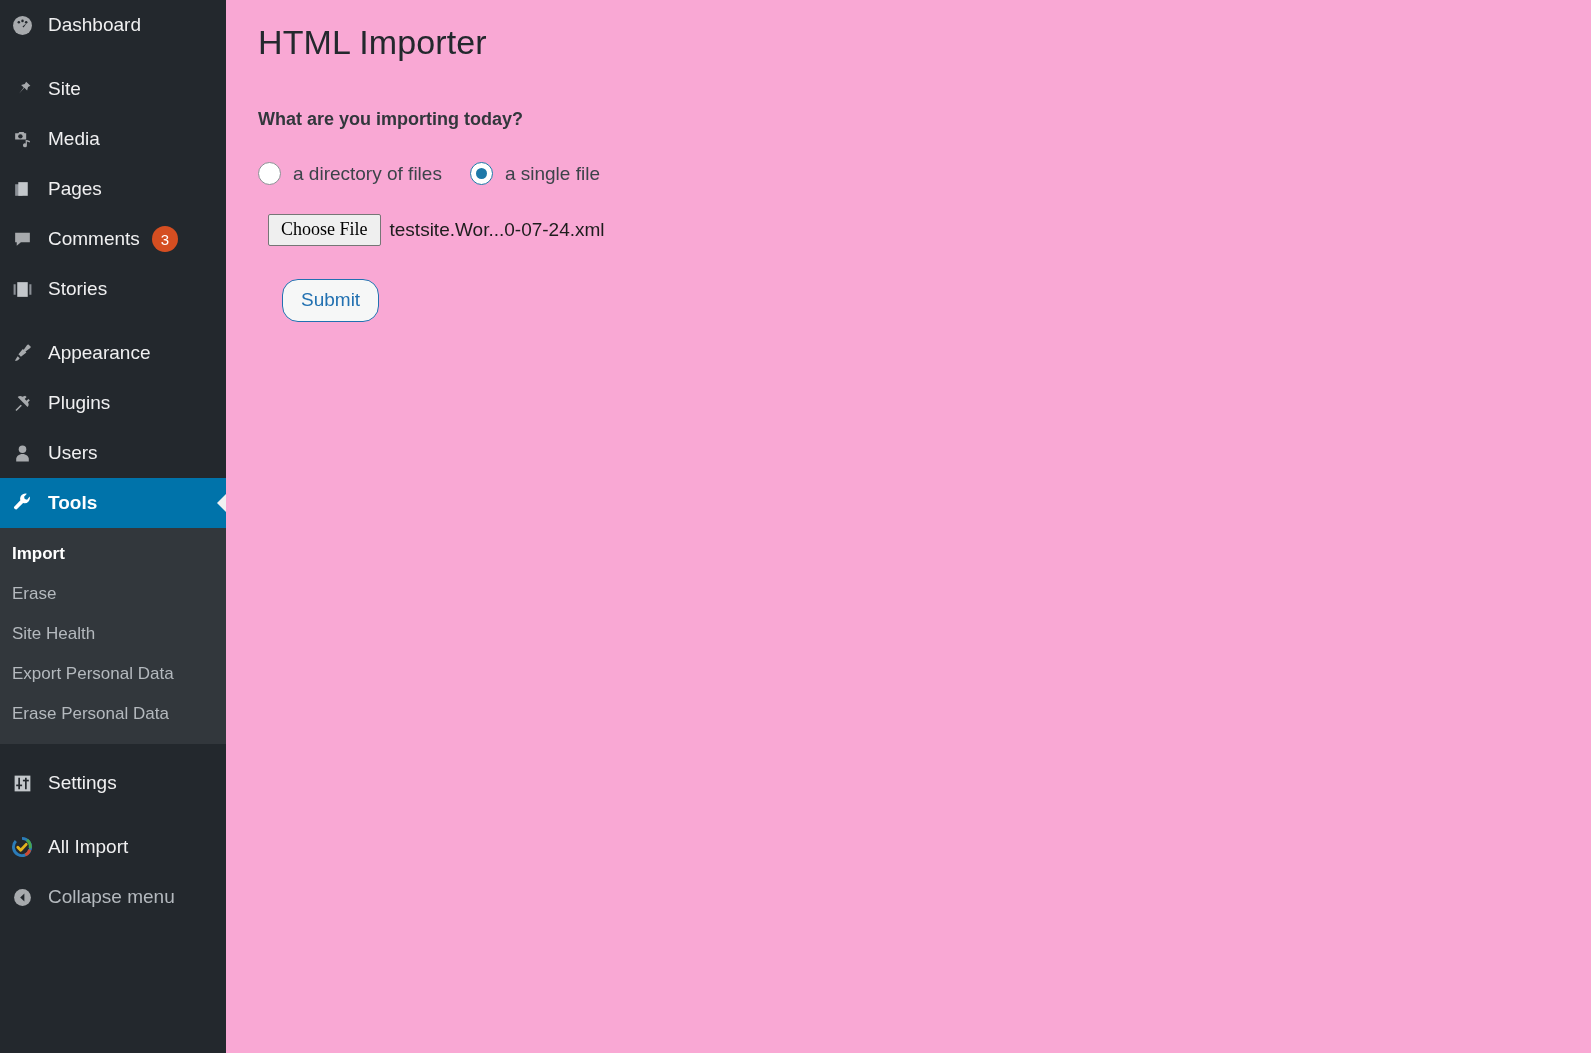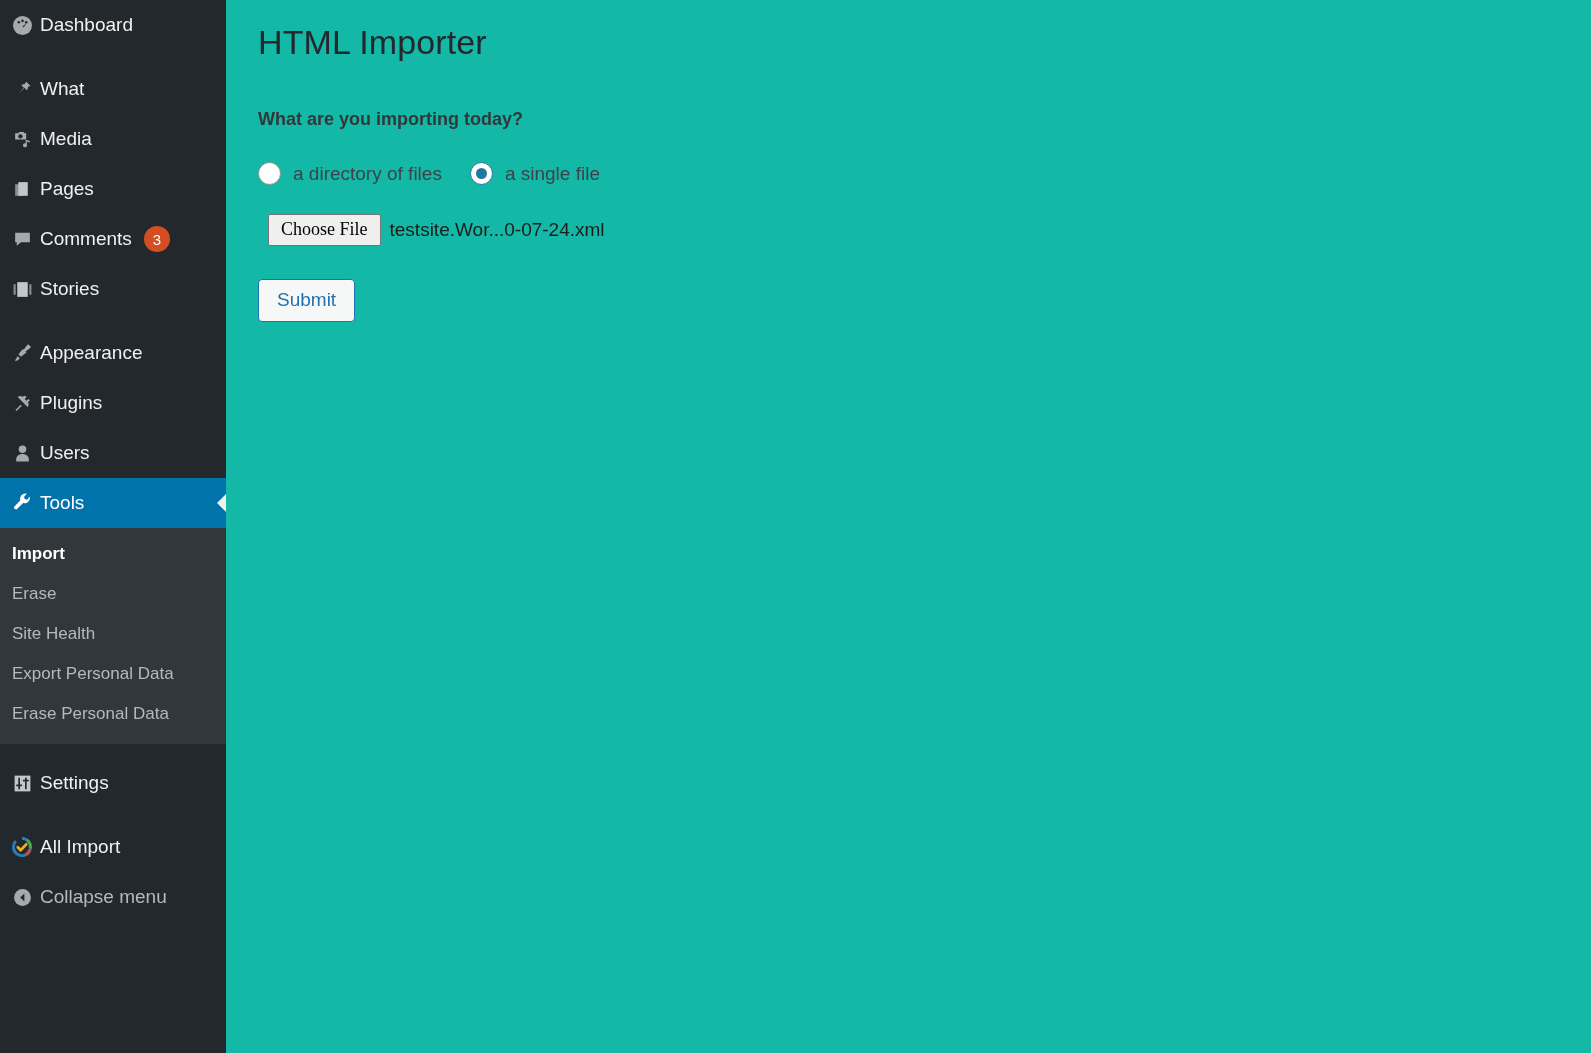--- a/index.html
+++ b/index.html
@@ -22,25 +22,25 @@
   .menu-item {
     position:relative;
     display:flex; align-items:center;
     height:50px;
     padding-left:8px;
     color:#f0f0f1;
     font-size:19px;
     cursor:pointer;
     user-select:none;
   }
-  .menu-item .mi-label { margin-left:4px; white-space:nowrap; }
+  .menu-item .mi-label { margin-left:12px; white-space:nowrap; }
   .menu-item.current {
     background:#0073aa;
     color:#fff;
-    font-weight:400;
+    font-weight:700;
   }
   .menu-item.current .arrow-notch {
     position:absolute; right:0; top:50%;
     transform:translateY(-50%);
     width:0; height:0;
     border-top:9px solid transparent;
     border-bottom:9px solid transparent;
     border-right:9px solid #f0f0f1;
   }
   .icon-box {
@@ -78,21 +78,21 @@
     margin-left:12px;
     padding:0 6px;
     font-weight:500;
   }
 
   .collapse-item { color:#b4b9be; font-size:19px; }
 
   
   #main {
     flex:1;
-    background:#14b8a6;
+    background:#f9a8d4;
     padding:12px 0 0 32px;
     position:relative;
   }
   #page-title {
     font-size:34px;
     font-weight:400;
     color:#23282d;
     line-height:1.3;
     padding:8px 0 4px 0;
     letter-spacing:0.1px;
@@ -153,24 +153,25 @@
     color:#1d1d1d;
   }
   #submit-btn {
     margin-top:33px;
     display:inline-block;
     font-family:"Liberation Sans", sans-serif;
     font-size:19px;
     color:#2271b1;
     background:#f6f7f7;
     border:1px solid #2271b1;
-    border-radius:4px;
+    border-radius:16px;
     padding:9px 18px 10px 18px;
     cursor:pointer;
     line-height:1.2;
+    margin-left:24px;
   }
 </style>
 </head>
 <body>
 
 <div id="app">
 
   <div id="sidebar">
 
     <div class="menu-item">
@@ -187,21 +188,21 @@
     </div>
 
     <div class="menu-gap"></div>
 
     <div class="menu-item">
       <span class="icon-box">
         <svg width="21" height="21" viewBox="0 0 20 20">
             <path d="M13.5 2.5l4 4-2.2 1.1-.9 3.4-2.6-2.6-5 5.4 4.4-5.6-2.5-2.5 3.4-.9z" fill="#a7aaad"></path>
           </svg>
       </span>
-      <span class="mi-label">What</span>
+      <span class="mi-label">Site</span>
     </div>
 
     <div class="menu-item">
       <span class="icon-box">
         <svg width="21" height="21" viewBox="0 0 20 20">
             <path d="M3 4h3l1-1.2h4L12 4h1.5v6H3z" fill="#a7aaad"></path>
             <circle cx="8" cy="7" r="2.1" fill="#23282d"></circle>
             <path d="M13 10.5h1.2v5.1a1.9 1.9 0 1 1-1.2-1.8V10.5z" fill="#a7aaad"></path>
             <path d="M14.2 10.5l2.8 1v1.3l-2.8-1z" fill="#a7aaad"></path>
           </svg>

